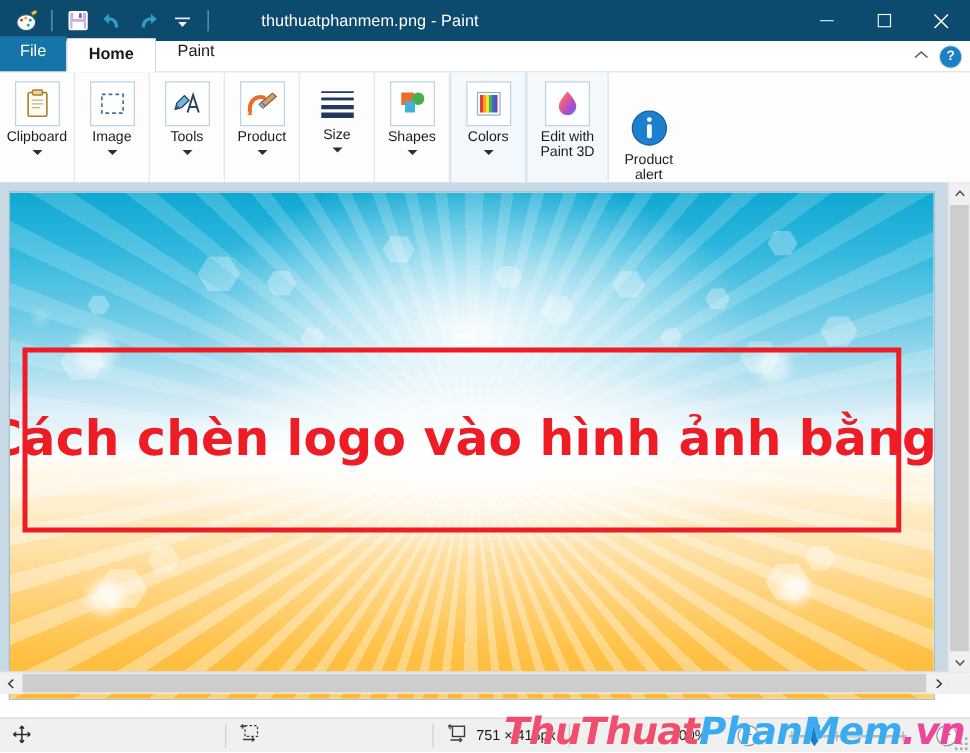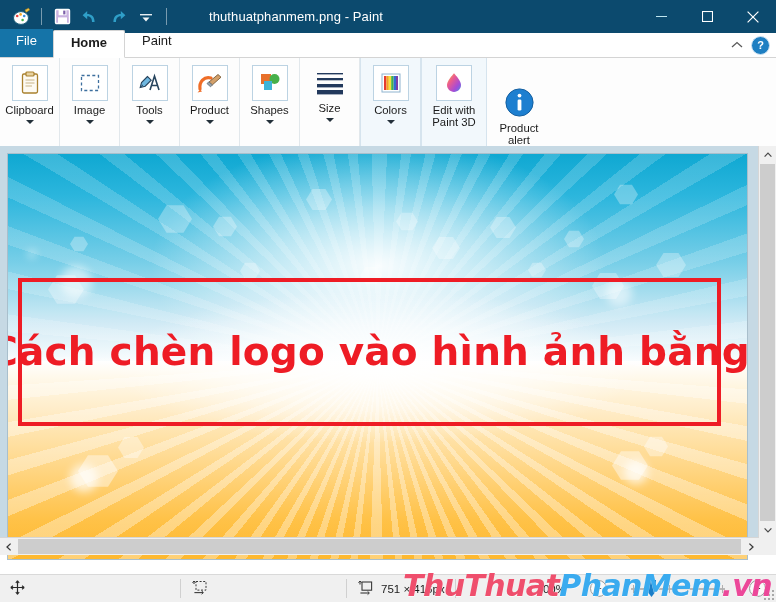--- a/index.html
+++ b/index.html
@@ -336,43 +336,43 @@
             <path d="M11 13.6 L14.6 16.8 L16.4 14.8 L12.8 11.8 Z" fill="#9aa4ad" stroke="#5d6a74" stroke-width=".8"></path>
           </svg>
         </div>
         <div class="lbl">Product</div>
         <div class="caret"></div>
       </div>
     </div>
 
     <div class="rgroup">
       <div class="ritem">
-        <div class="icon-box bordered">
-          <svg width="24" height="24" viewBox="0 0 24 24">
-            <rect x="3" y="3" width="10" height="10" fill="#e8702a"></rect>
-            <circle cx="16.5" cy="8" r="5" fill="#47b04a"></circle>
-            <path d="M6 10 h8 v9 h-8 z" fill="#3fb4d8"></path>
-          </svg>
-        </div>
-        <div class="lbl">Shapes</div>
-        <div class="caret"></div>
-      </div>
-    </div>
-
-    <div class="rgroup">
-      <div class="ritem">
         <div class="icon-box">
           <svg width="30" height="26" viewBox="0 0 30 26">
             <rect x="2" y="4" width="26" height="1.4" fill="#22395c"></rect>
             <rect x="2" y="9" width="26" height="2.3" fill="#22395c"></rect>
             <rect x="2" y="15" width="26" height="3.4" fill="#22395c"></rect>
             <rect x="2" y="21" width="26" height="4.4" fill="#22395c"></rect>
           </svg>
         </div>
         <div class="lbl">Size</div>
+        <div class="caret"></div>
+      </div>
+    </div>
+
+    <div class="rgroup">
+      <div class="ritem">
+        <div class="icon-box bordered">
+          <svg width="24" height="24" viewBox="0 0 24 24">
+            <rect x="3" y="3" width="10" height="10" fill="#e8702a"></rect>
+            <circle cx="16.5" cy="8" r="5" fill="#47b04a"></circle>
+            <path d="M6 10 h8 v9 h-8 z" fill="#3fb4d8"></path>
+          </svg>
+        </div>
+        <div class="lbl">Shapes</div>
         <div class="caret"></div>
       </div>
     </div>
 
     <div class="rgroup boxed">
       <div class="ritem">
         <div class="icon-box bordered">
           <svg width="22" height="22" viewBox="0 0 22 22">
             <rect x="2" y="2" width="18" height="18" fill="#fff" stroke="#8fb4cf" stroke-width="1"></rect>
             <rect x="4" y="4" width="2.4" height="14" fill="#e43b2f"></rect>

